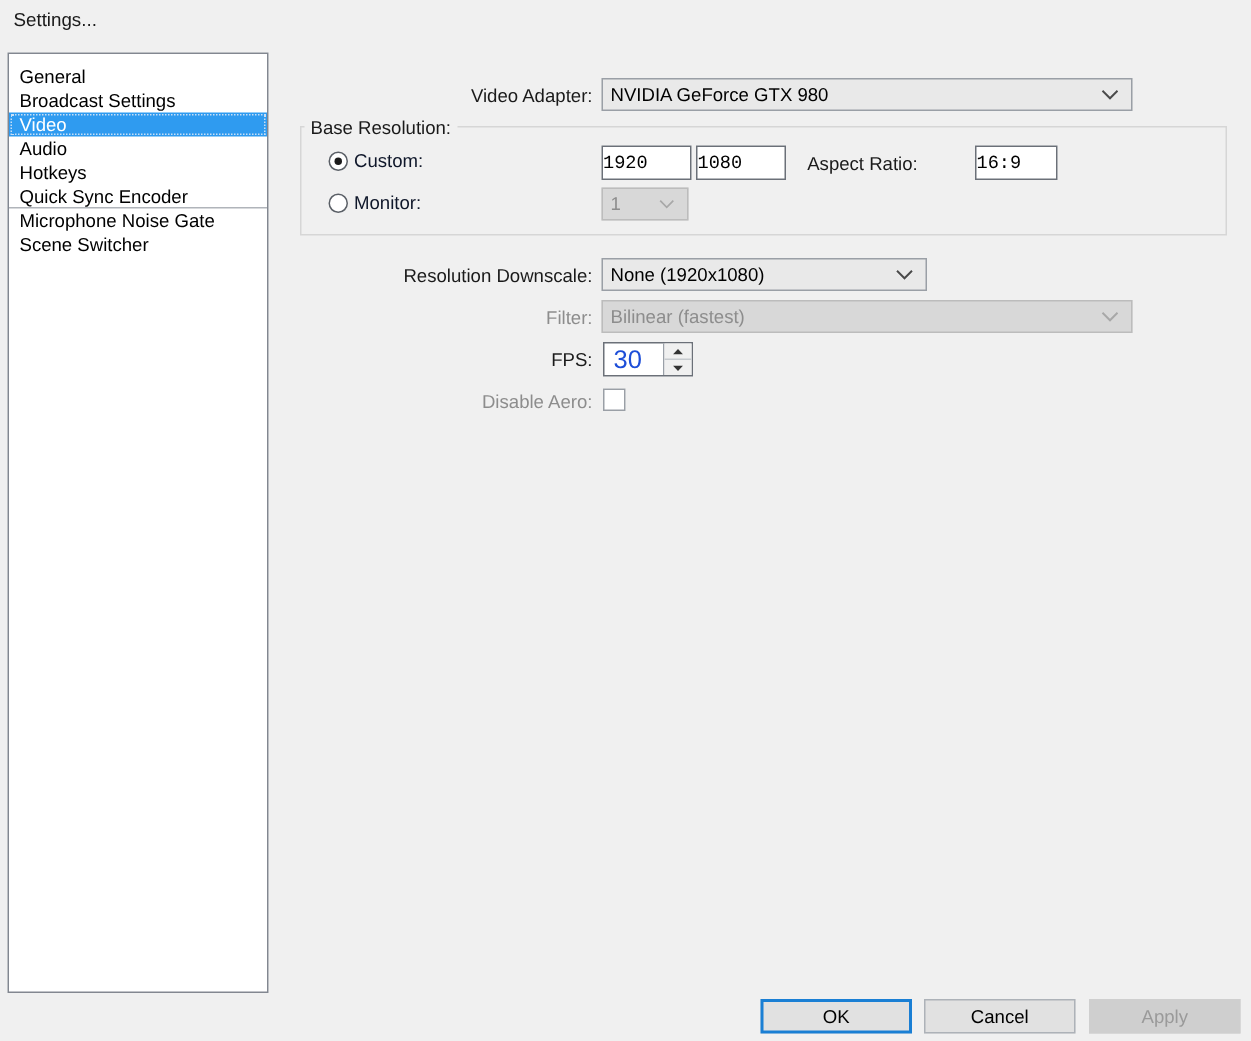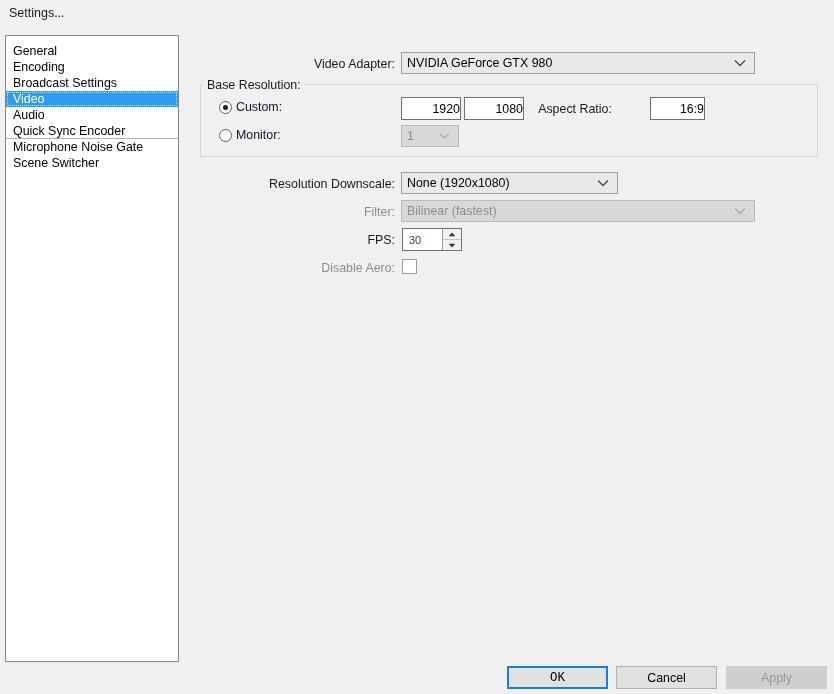--- a/index.html
+++ b/index.html
@@ -116,21 +116,21 @@
     box-sizing: border-box;
     height: 23px;
     background: #ffffff;
     border: 1px solid #6b7078;
     display: flex;
     align-items: center;
     padding-left: 6px;
     font-size: 12.4px;
     color: #000;
   }
-  .field.centered { justify-content: flex-end; padding-left: 0; }
+  .field.centered { justify-content: flex-start; padding-left: 0; font-family: Liberation Mono, monospace; }
 
   
   .groupbox {
     position: absolute;
     box-sizing: border-box;
     border: 1px solid #d6d6d6;
   }
   .groupbox-label {
     position: absolute;
     background: #f0f0f0;
@@ -173,22 +173,22 @@
     position: absolute;
     box-sizing: border-box;
     height: 23px;
     background: #ffffff;
     border: 1px solid #6b7078;
   }
   .spin-val {
     position: absolute;
     left: 6px; top: 50%;
     transform: translateY(-50%);
-    font-size: 11px;
-    color: #14532d;
+    font-size: 17px;
+    color: #1d4ed8;
   }
   .spin-btns {
     position: absolute;
     right: 0; top: 0;
     width: 19px; height: 100%;
     display: flex;
     flex-direction: column;
     border-left: 1px solid #9aa0a8;
     box-sizing: border-box;
   }
@@ -219,21 +219,20 @@
     border: 1px solid #adb2b8;
     display: flex;
     align-items: center;
     justify-content: center;
     font-size: 12.4px;
     color: #000;
   }
   .btn.default {
     border: 2px solid #1a7fd4;
     background: #e1e1e1;
-    font-family: Liberation Mono, monospace;
   }
   .btn.disabled {
     background: #cfcfcf;
     border-color: #cfcfcf;
     color: #9a9a9a;
   }
 </style>
 </head>
 <body>
 
@@ -245,24 +244,24 @@
         <line x1="1" y1="1" x2="12" y2="12" stroke="#111" stroke-width="1.1"></line>
         <line x1="12" y1="1" x2="1" y2="12" stroke="#111" stroke-width="1.1"></line>
       </svg>
     </span>
   </div>
 </div>
 
 <div class="sidebar">
   <div style="height:7px"></div>
   <div class="side-item"><span>General</span></div>
-  <div class="side-item"><span>Encoding</span></div>
   <div class="side-item"><span>Broadcast Settings</span></div>
   <div class="side-item selected"><span>Video</span></div>
   <div class="side-item"><span>Audio</span></div>
+  <div class="side-item"><span>Hotkeys</span></div>
   <div class="side-item sep-bottom"><span>Quick Sync Encoder</span></div>
   <div class="side-item"><span>Microphone Noise Gate</span></div>
   <div class="side-item"><span>Scene Switcher</span></div>
 </div>
 
 <div class="pane">
 
   <div class="lbl" style="left:250px; top:57px; width:145px;">Video Adapter:</div>
   <div class="combo" style="left:401px; top:52px; width:354px;">
     <span>NVIDIA GeForce GTX 980</span>

